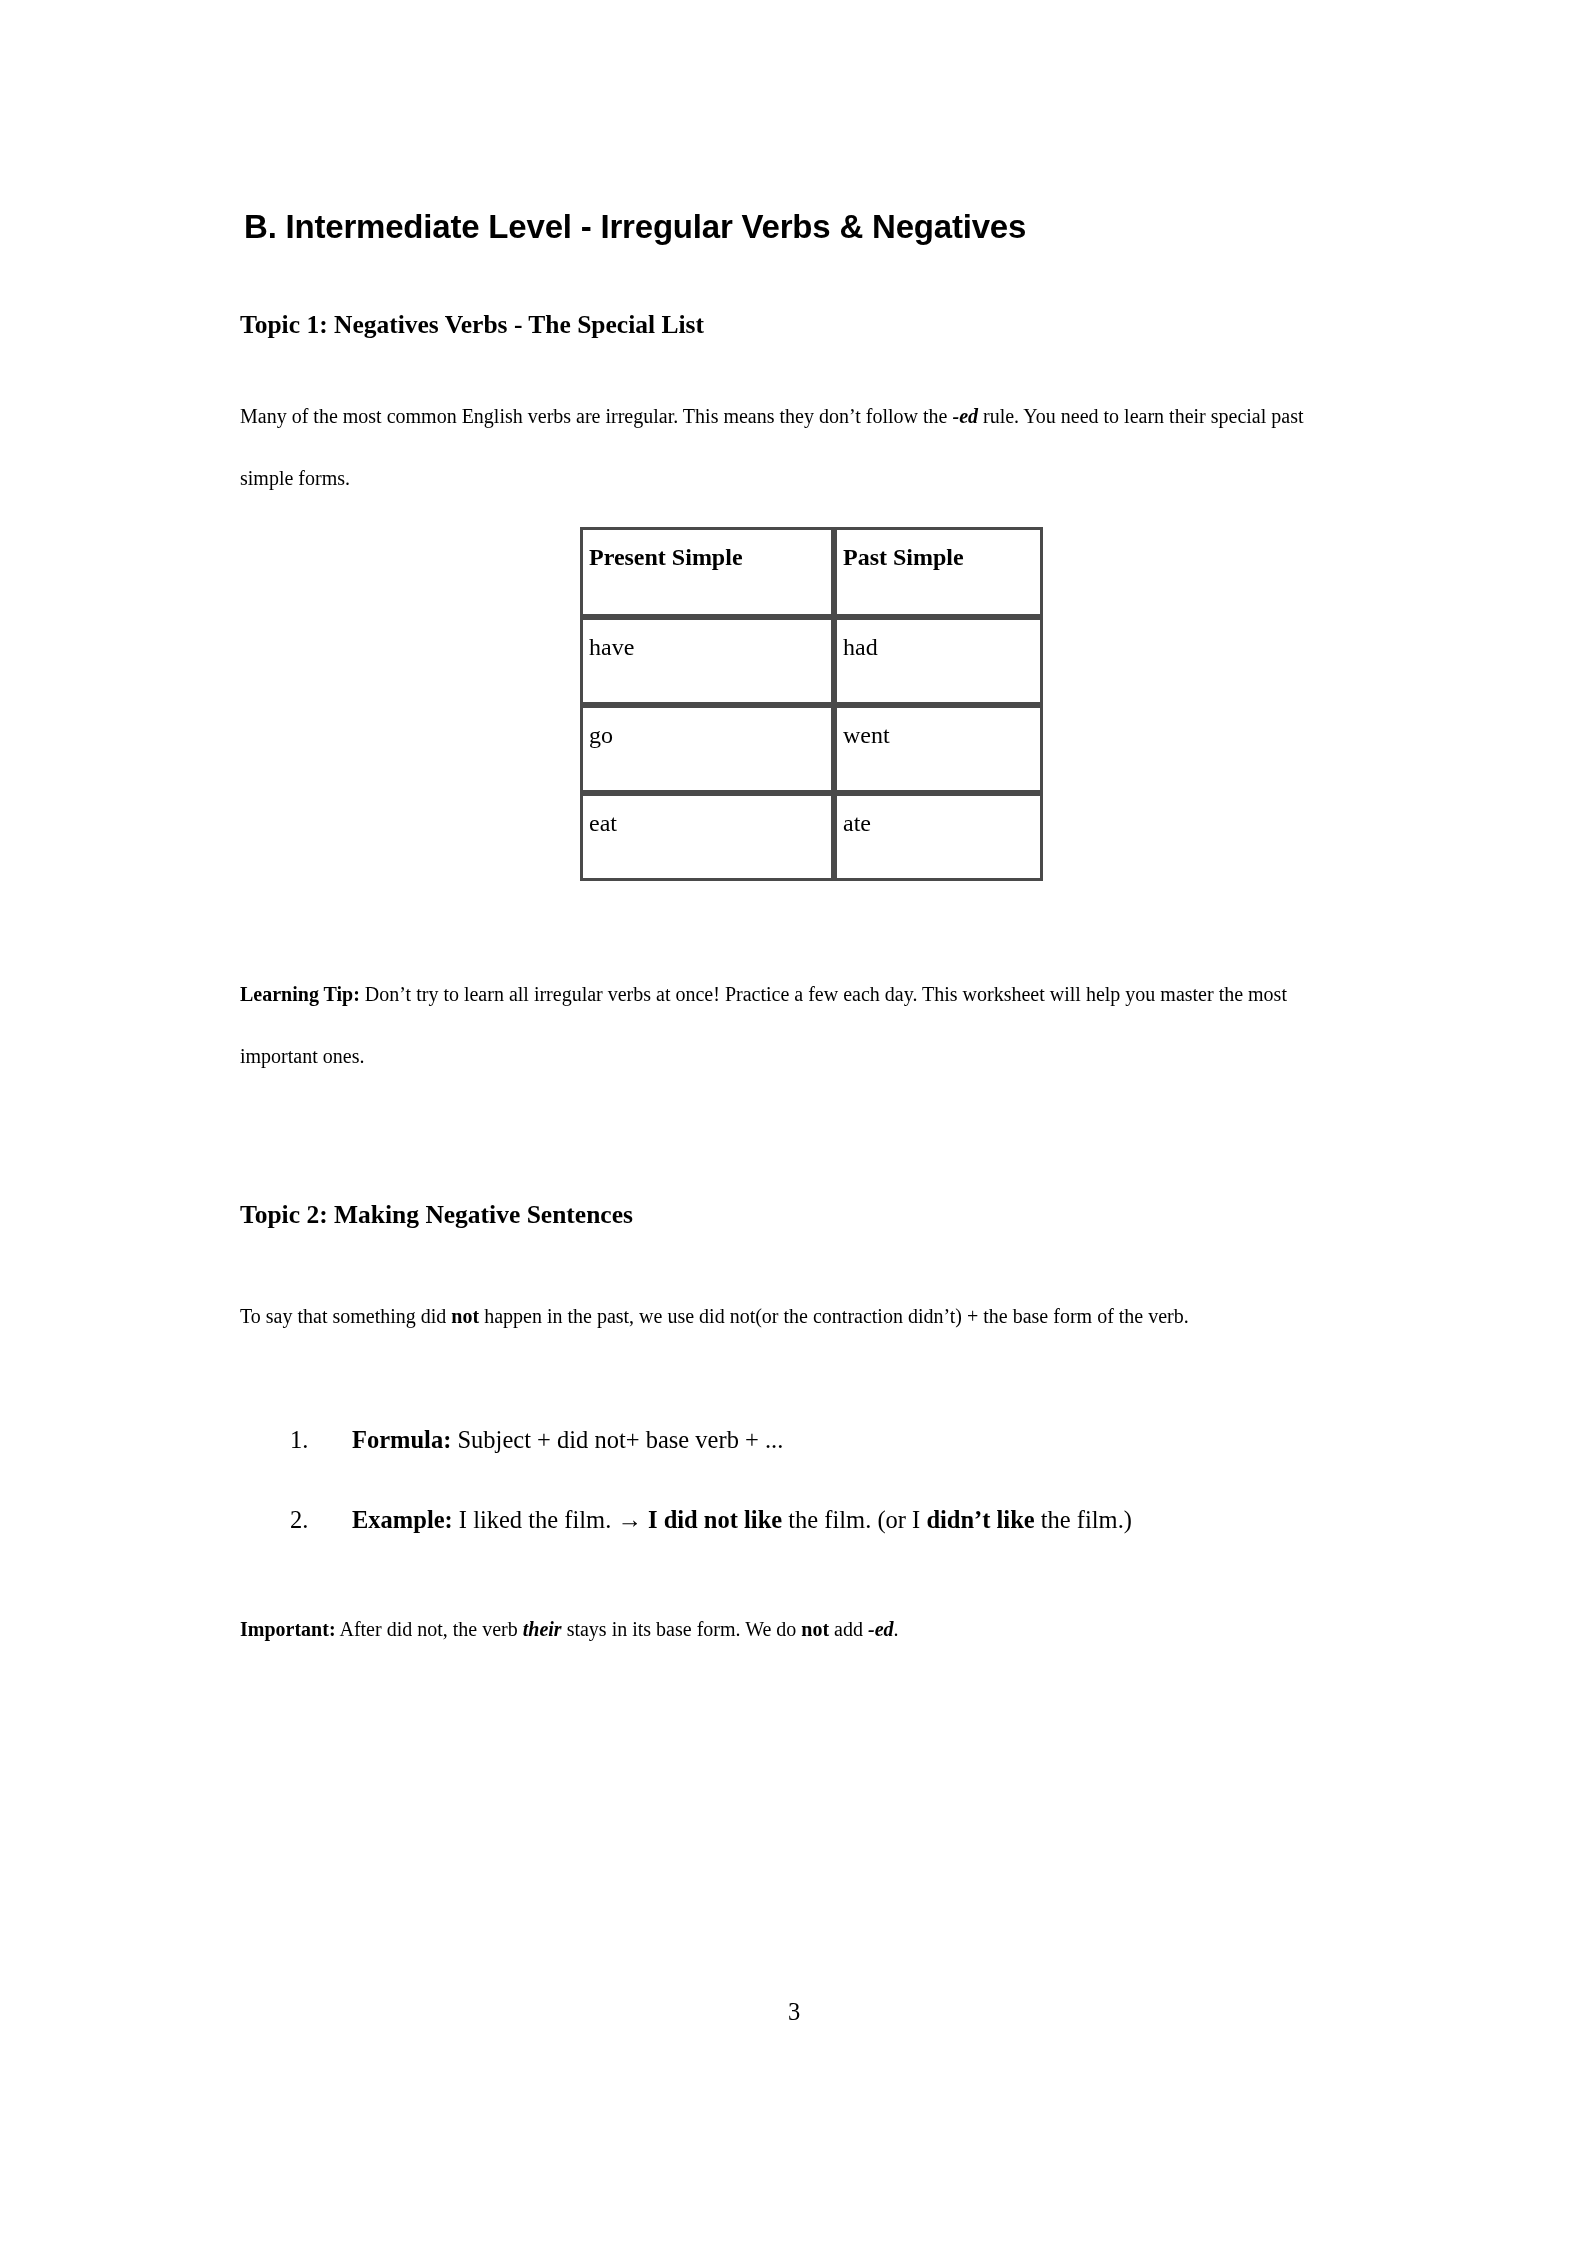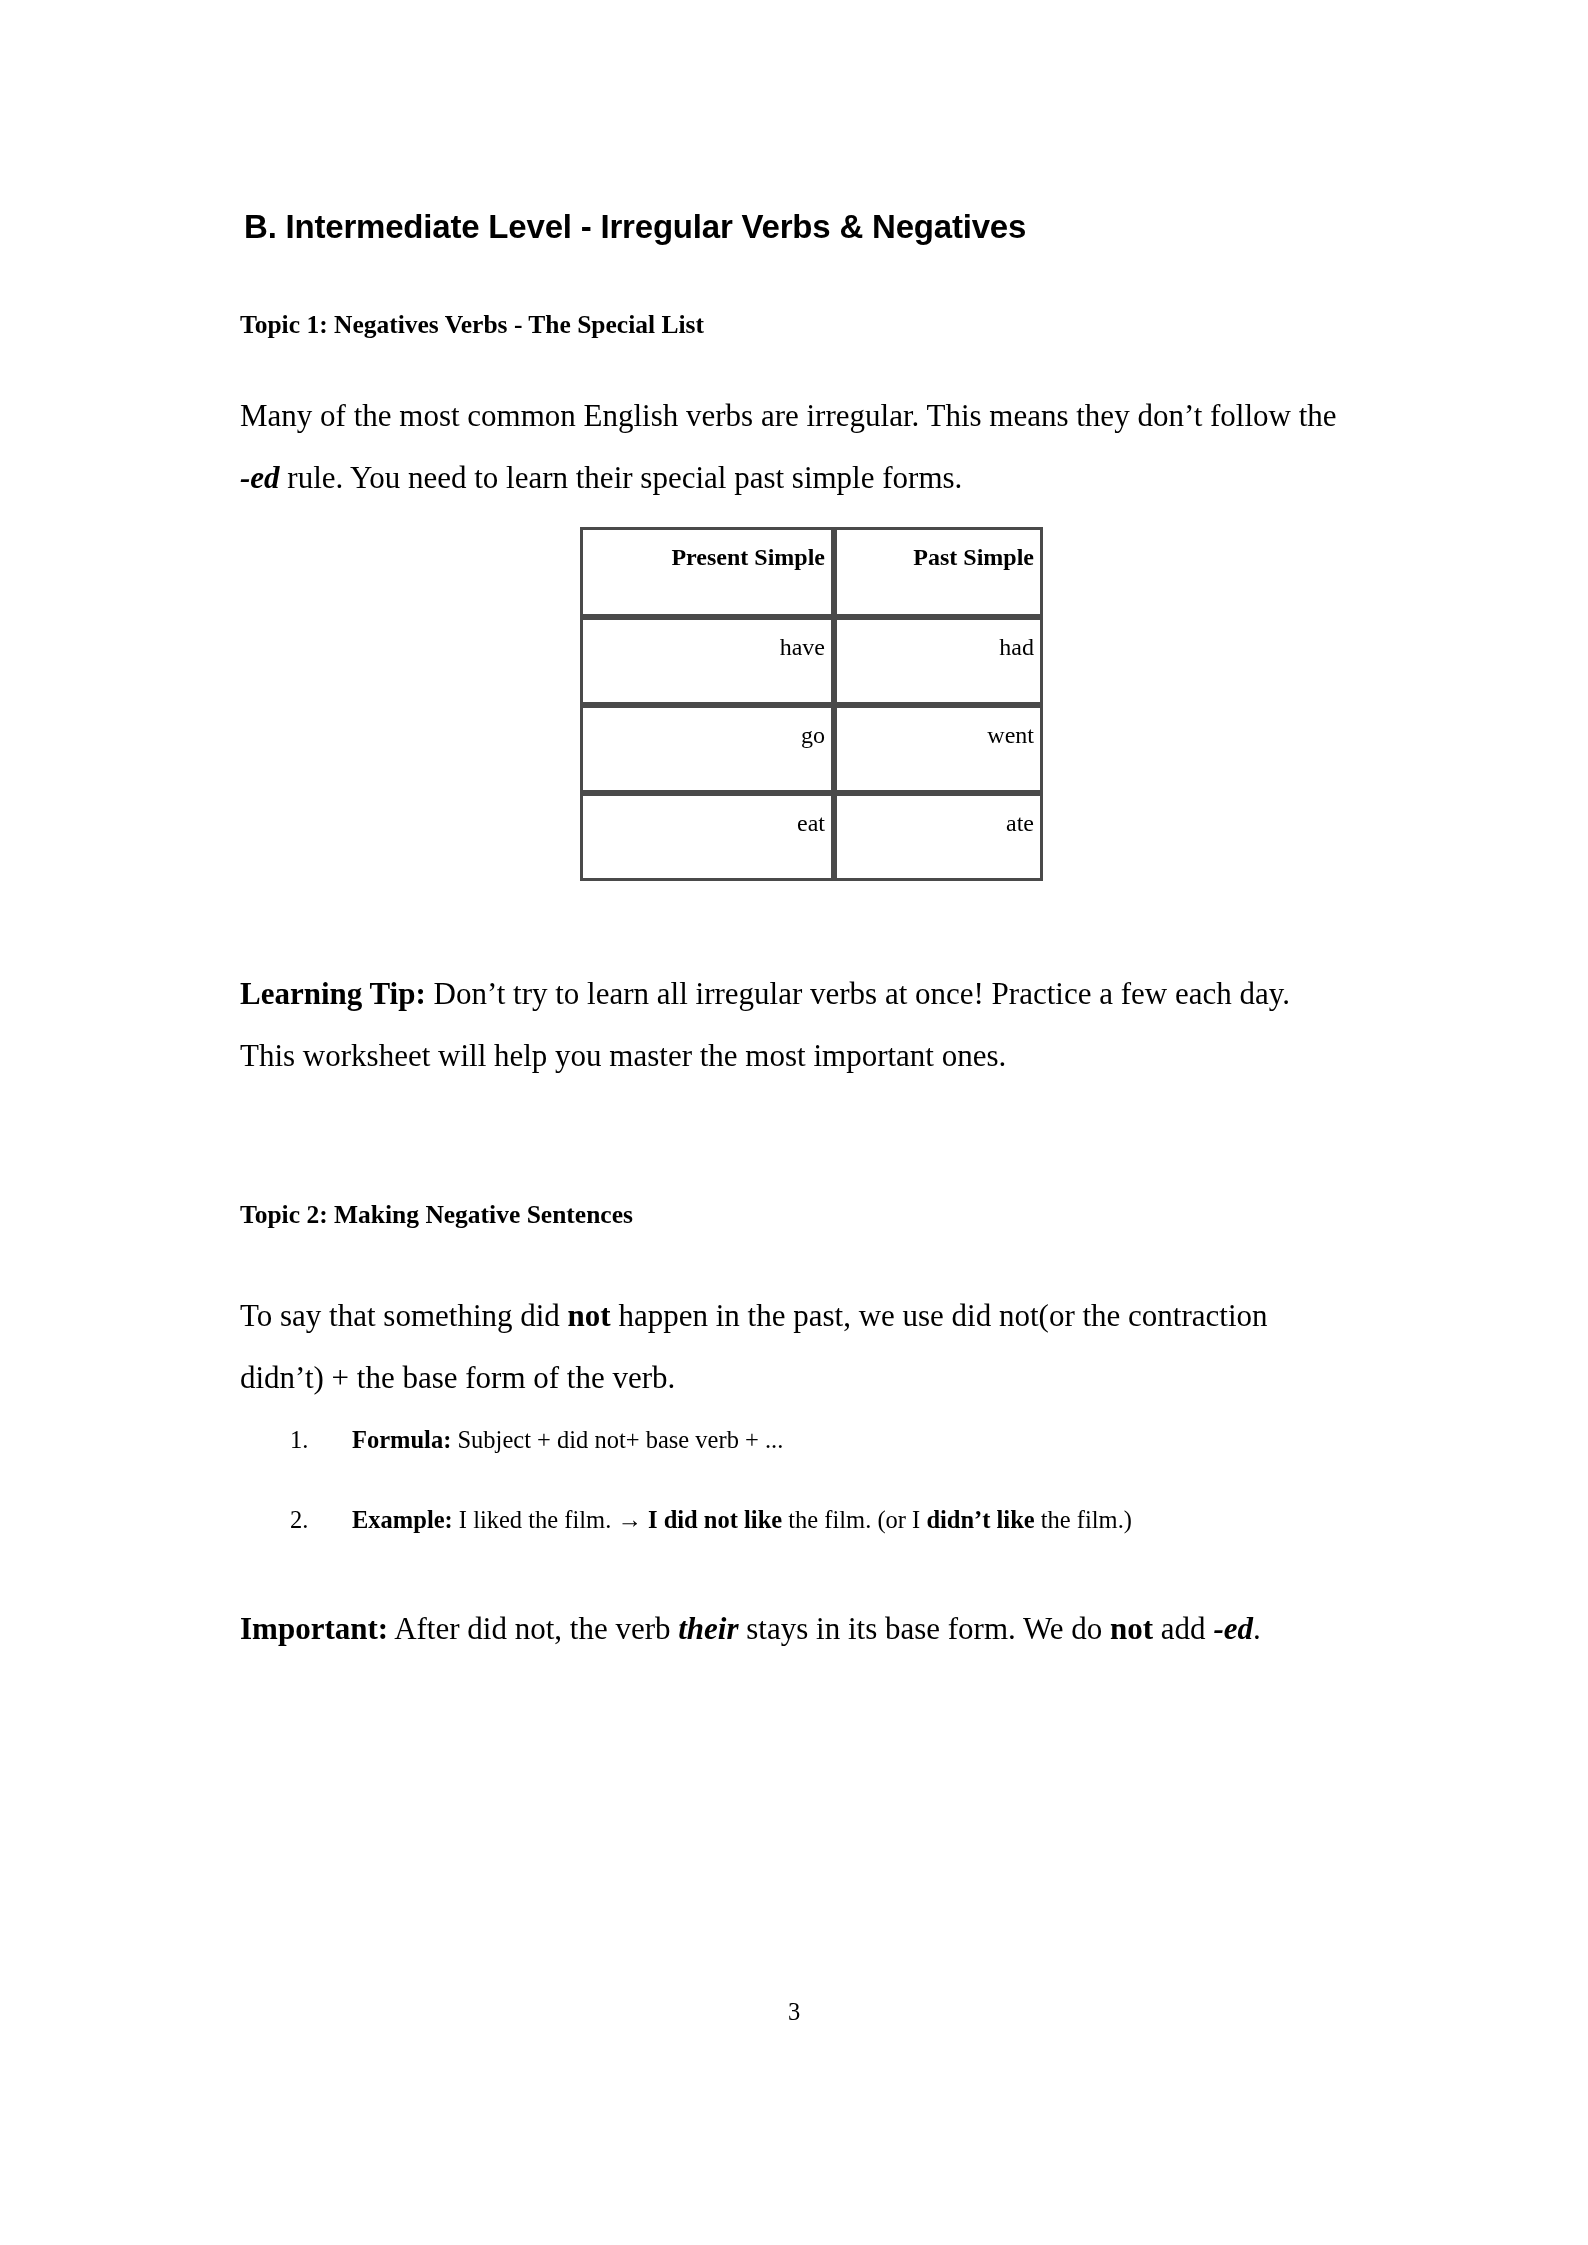--- a/index.html
+++ b/index.html
@@ -58,21 +58,21 @@
     white-space: nowrap;
   }
   .topic1 { top: 310px; }
   .topic2 { top: 1200px; }
 
   
   .para {
     position: absolute;
     left: 0;
     width: 1098px;
-    font-size: 31px;
+    font-size: 20px;
     line-height: 62px;
     text-align: left;
     margin: 0;
   }
   .p-intro     { top: 385px; }
   .p-tip       { top: 963px; }
   .p-negatives { top: 1285px; }
   .p-important { top: 1598px; }
 
   .para b, .bold { font-weight: bold; }
@@ -88,21 +88,21 @@
     border-collapse: separate;
     border-spacing: 0;
     table-layout: fixed;
     width: 427px;
     font-size: 24px;
   }
   table.verb-table th,
   table.verb-table td {
     border: 3px solid #4a4a4a;
     vertical-align: top;
-    text-align: right;
+    text-align: left;
     padding: 14px 6px 30px 6px;
     font-weight: normal;
     background: #ffffff;
   }
   table.verb-table th {
     font-weight: bold;
     height: 40px;
   }
   table.verb-table td {
     height: 38px;

